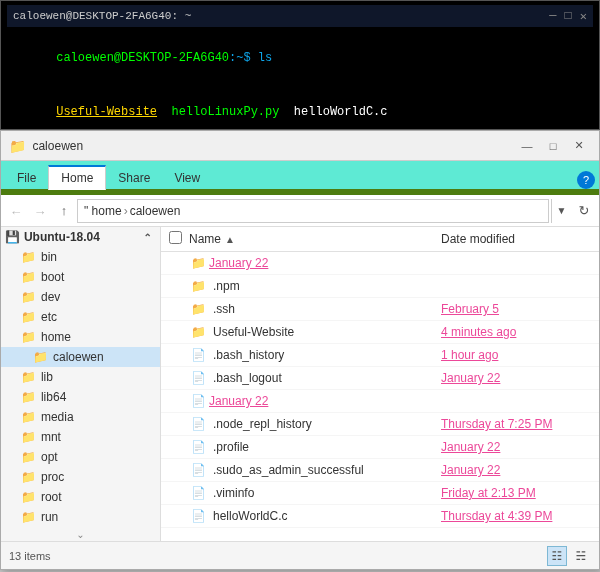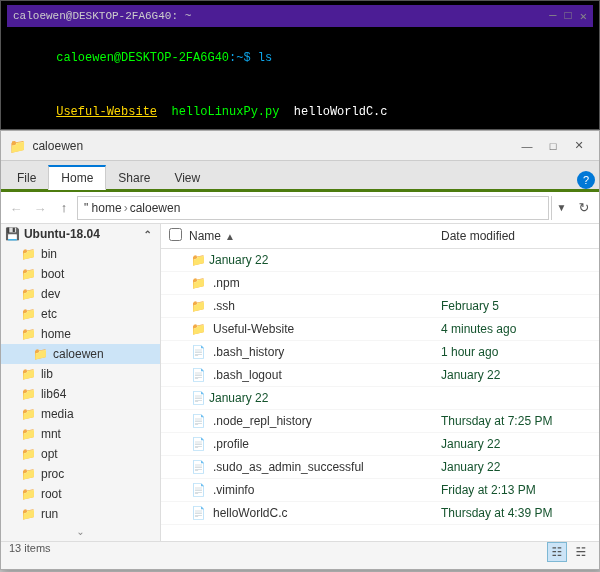--- a/index.html
+++ b/index.html
@@ -10,21 +10,21 @@
       background: #000;
       color: #fff;
       font-family: 'Courier New', monospace;
       font-size: 12px;
       padding: 4px 6px;
       height: 130px;
       position: relative;
       border: 1px solid #555;
     }
     .terminal-titlebar {
-      background: #4c1d95;
+      background: #0f172a;
       color: #ccc;
       font-size: 11px;
       padding: 2px 6px;
       display: flex;
       align-items: center;
       justify-content: space-between;
       height: 22px;
     }
     .terminal-titlebar-controls {
       display: flex; gap: 8px; font-size: 12px; color: #888;
@@ -65,22 +65,22 @@
     .explorer-titlebar-left .folder-icon { color: #e8a000; font-size: 14px; }
     .titlebar-controls { display: flex; gap: 2px; }
     .titlebar-btn {
       width: 24px; height: 24px; display: flex; align-items: center; justify-content: center;
       font-size: 11px; cursor: pointer; color: #555;
       background: transparent; border: none;
     }
 
     
     .ribbon {
-      background: #e5e5e5;
-      border-bottom: 3px solid #4d7c0f;
+      background: #5eead4;
+      border-bottom: 6px solid #4d7c0f;
     }
     .ribbon-tabs {
       display: flex;
       height: 28px;
       align-items: flex-end;
       padding: 0 4px;
     }
     .ribbon-tab {
       padding: 4px 12px;
       font-size: 12px;
@@ -234,29 +234,29 @@
       display: flex;
       align-items: center;
       padding: 3px 8px;
       font-size: 12px;
       color: #333;
       cursor: pointer;
       border-bottom: 1px solid #f5f5f5;
     }
     .file-icon { width: 20px; height: 16px; display: flex; align-items: center; justify-content: center; }
     .file-name { flex: 1; padding-left: 4px; }
-    .file-date { width: 150px; color: #14532d; }
+    .file-date { width: 150px; color: #ec4899; text-decoration: underline; }
 
     
     .status-bar {
       height: 28px;
       background: #f5f5f5;
       border-top: 1px solid #ddd;
       display: flex;
-      align-items: flex-start;
+      align-items: center;
       justify-content: space-between;
       padding: 0 8px;
       font-size: 11px;
       color: #555;
     }
     .status-right { display: flex; gap: 4px; align-items: center; }
     .view-btn {
       width: 20px; height: 20px;
       background: transparent; border: 1px solid transparent;
       cursor: pointer; color: #555; font-size: 12px;

